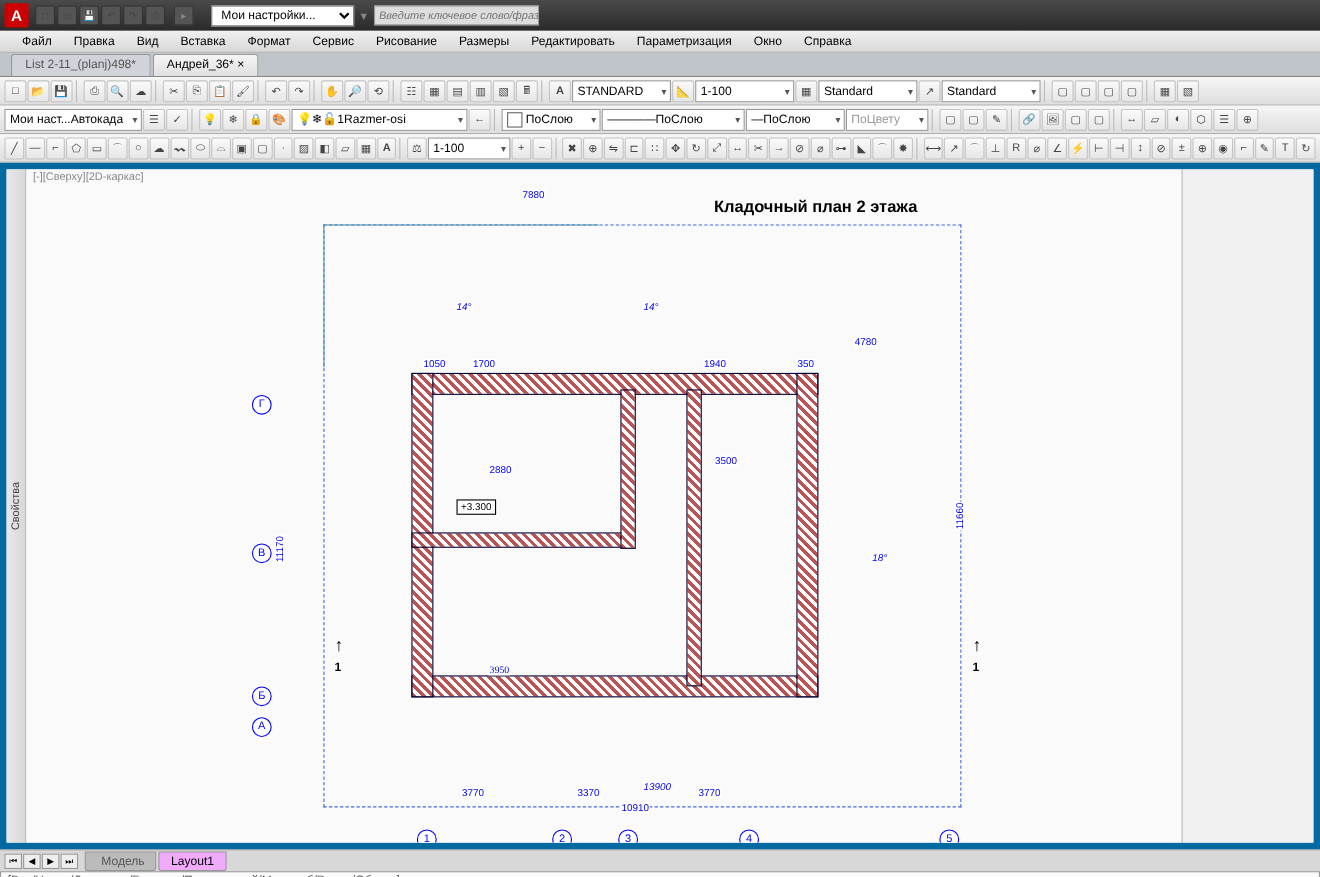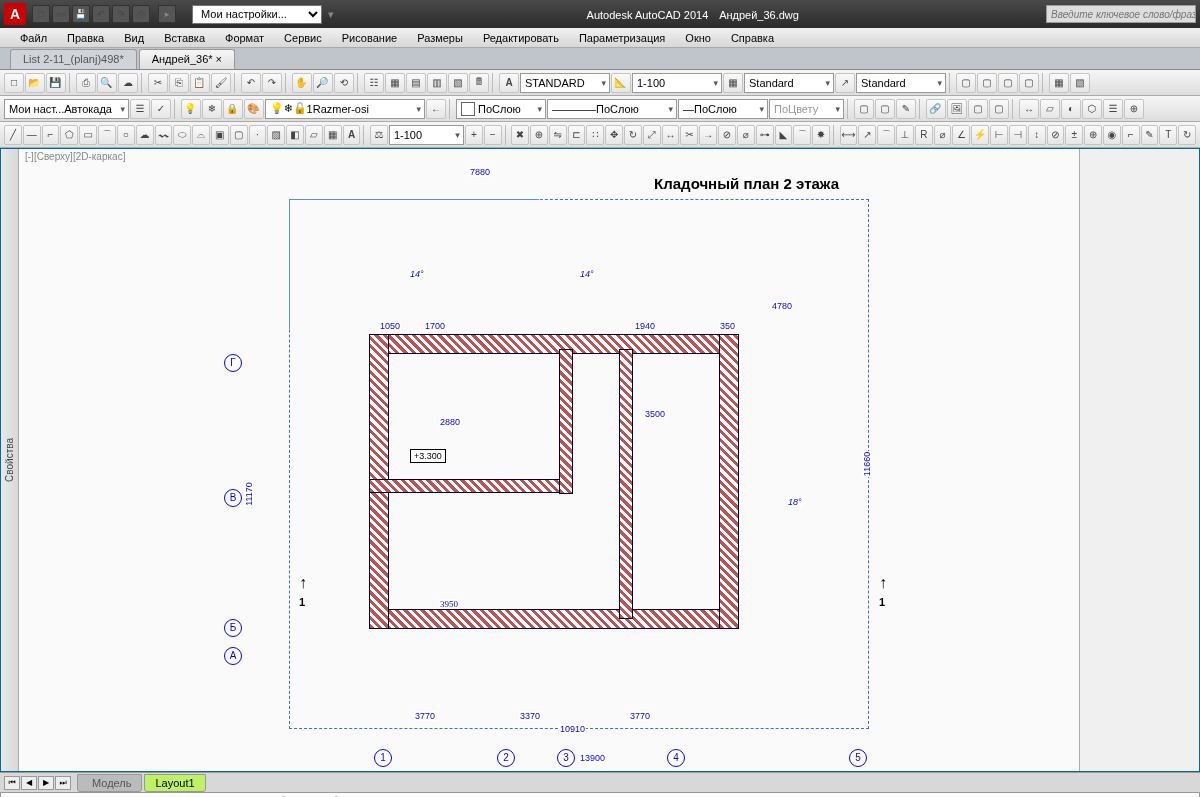--- a/index.html
+++ b/index.html
@@ -28,42 +28,42 @@
 .toolrow { height:26px; background:linear-gradient(#f6f6f6,#dedede); border-bottom:1px solid #aaa; display:flex; align-items:center; padding:0 4px; gap:1px; overflow:hidden;}
 .tbtn { width:20px; height:20px; border:1px solid #c4c4c4; background:linear-gradient(#fafafa,#e6e6e6); border-radius:2px; display:flex;align-items:center;justify-content:center; font-size:10px; color:#444;}
 .tsep { width:4px; height:20px; border-left:1px solid #bbb; margin:0 2px;}
 .tcombo { height:20px; background:#fff; border:1px solid #999; padding:0 16px 0 4px; font-size:11px; position:relative; display:flex; align-items:center;}
 .tcombo::after { content:"▾"; position:absolute; right:3px; font-size:9px; color:#555;}
 .tcombo.wide{min-width:90px;}
 .tcombo.med{min-width:75px;}
 .swatch{width:14px;height:14px;background:#fff;border:1px solid #666;margin-right:3px;}
 
 
-.drawzone { position:relative; background:#fff; height:624px; border:1px solid #0369a1; display:flex;}
+.drawzone { position:relative; background:#fff; height:624px; border:6px solid #0369a1; display:flex;}
 .vside { width:18px; background:linear-gradient(90deg,#e8e8e8,#d8d8d8); border-right:1px solid #aaa; display:flex; align-items:center; justify-content:center;}
 .vside span{writing-mode:vertical-rl; transform:rotate(180deg); font-size:10px; color:#444;}
 .canvas { flex:1; position:relative; background:#fafafa; overflow:hidden;}
 .wireframe-label{position:absolute;top:2px;left:6px;font-size:10px;color:#888;}
 .rside { width:120px; background:#f0f0f0; border-left:1px solid #aaa;}
 .plan-title{position:absolute;top:26px;right:240px;font-weight:bold;font-size:15px;color:#000;}
 
 
 .roof{position:absolute; border:1px dashed #4169e1;}
 .wall{position:absolute; background:repeating-linear-gradient(45deg,#b55 0 3px,#fff 3px 6px); border:1px solid #003;}
 .dim{position:absolute; font-size:9px; color:#00f; background:#fff; padding:0 1px;}
 .axis-bubble{position:absolute;width:18px;height:18px;border:1px solid #00f;border-radius:50%;background:#fff;color:#00f;font-size:10px;text-align:center;line-height:16px;}
 .sect-arrow{position:absolute;font-size:16px;color:#000;font-weight:bold;}
 .elev-mark{position:absolute;border:1px solid #000;font-size:9px;padding:1px 3px;background:#fff;}
 .thin{position:absolute;border:1px solid #59a;}
 
 
 .layouttabs{height:20px;background:#d8d8d8;border-top:1px solid #999;display:flex;align-items:center;padding-left:4px;font-size:10px;}
 .layouttabs .nav{display:flex;gap:1px;margin-right:6px;}
 .layouttabs .nav span{width:16px;height:14px;border:1px solid #999;background:#eee;text-align:center;line-height:12px;font-size:8px;}
-.layouttabs .lt{padding:2px 10px;border:1px solid #999;background:#bef264;border-radius:0 0 3px 3px;margin-right:2px;}
+.layouttabs .lt{padding:2px 10px;border:1px solid #999;background:#f0abfc;border-radius:0 0 3px 3px;margin-right:2px;}
 .layouttabs .lt.inactive{background:#bbb;color:#555;padding-left:14px;}
 
 
 .cmd{height:32px;background:#fdfdfd;border:1px solid #999;padding:2px 6px;font-family:Consolas,monospace;font-size:10px;color:#333;line-height:13px;}
 </style>
 </head>
 <body>
 
 <div class="titlebar">
   <div class="logo">A</div>
@@ -71,23 +71,20 @@
     <span class="tbtn">□</span>
     <span class="tbtn">▭</span>
     <span class="tbtn">💾</span>
     <span class="tbtn">↶</span>
     <span class="tbtn">↷</span>
     <span class="tbtn">⎙</span>
     <span class="arrow">▸</span>
   </div>
   <select class="workspace-dd"><option>Мои настройки...</option></select>
   <span class="arrow">▾</span>
-  <div class="title">
-    <span>Autodesk AutoCAD 2014</span>&nbsp;&nbsp;&nbsp;<span>Андрей_36.dwg</span>
-  </div>
   <input class="search" placeholder="Введите ключевое слово/фраз" style="">
 </div>
 
 <div class="menubar">
   <span>Файл</span>
   <span>Правка</span>
   <span>Вид</span>
   <span>Вставка</span>
   <span>Формат</span>
   <span>Сервис</span>
@@ -309,21 +306,21 @@
     <div class="axis-bubble" style="left:538px;top:600px;">3</div>
     <div class="axis-bubble" style="left:648px;top:600px;">4</div>
     <div class="axis-bubble" style="left:830px;top:600px;">5</div>
 
     <div class="dim" style="left:450px;top:18px;">7880</div>
     <div class="dim" style="left:360px;top:172px;">1050</div>
     <div class="dim" style="left:405px;top:172px;">1700</div>
     <div class="dim" style="left:615px;top:172px;">1940</div>
     <div class="dim" style="left:700px;top:172px;">350</div>
     <div class="dim" style="left:217px;top:340px;transform:rotate(-90deg);">11170</div>
-    <div class="dim" style="left:560px;top:604px;">13900</div>
+    <div class="dim" style="left:560px;top:556px;font-style:italic;">13900</div>
     <div class="dim" style="left:540px;top:575px;">10910</div>
     <div class="dim" style="left:395px;top:562px;">3770</div>
     <div class="dim" style="left:500px;top:562px;">3370</div>
     <div class="dim" style="left:610px;top:562px;">3770</div>
     <div class="dim" style="left:752px;top:152px;">4780</div>
     <div class="dim" style="left:835px;top:310px;transform:rotate(-90deg);">11660</div>
     <div class="dim" style="left:420px;top:268px;">2880</div>
     <div class="dim" style="left:625px;top:260px;">3500</div>
     <div class="dim" style="left:420px;top:450px;font-family:Liberation Serif, serif;">3950</div>
     <div class="dim" style="left:768px;top:348px;color:#00f;font-style:italic;">18°</div>

